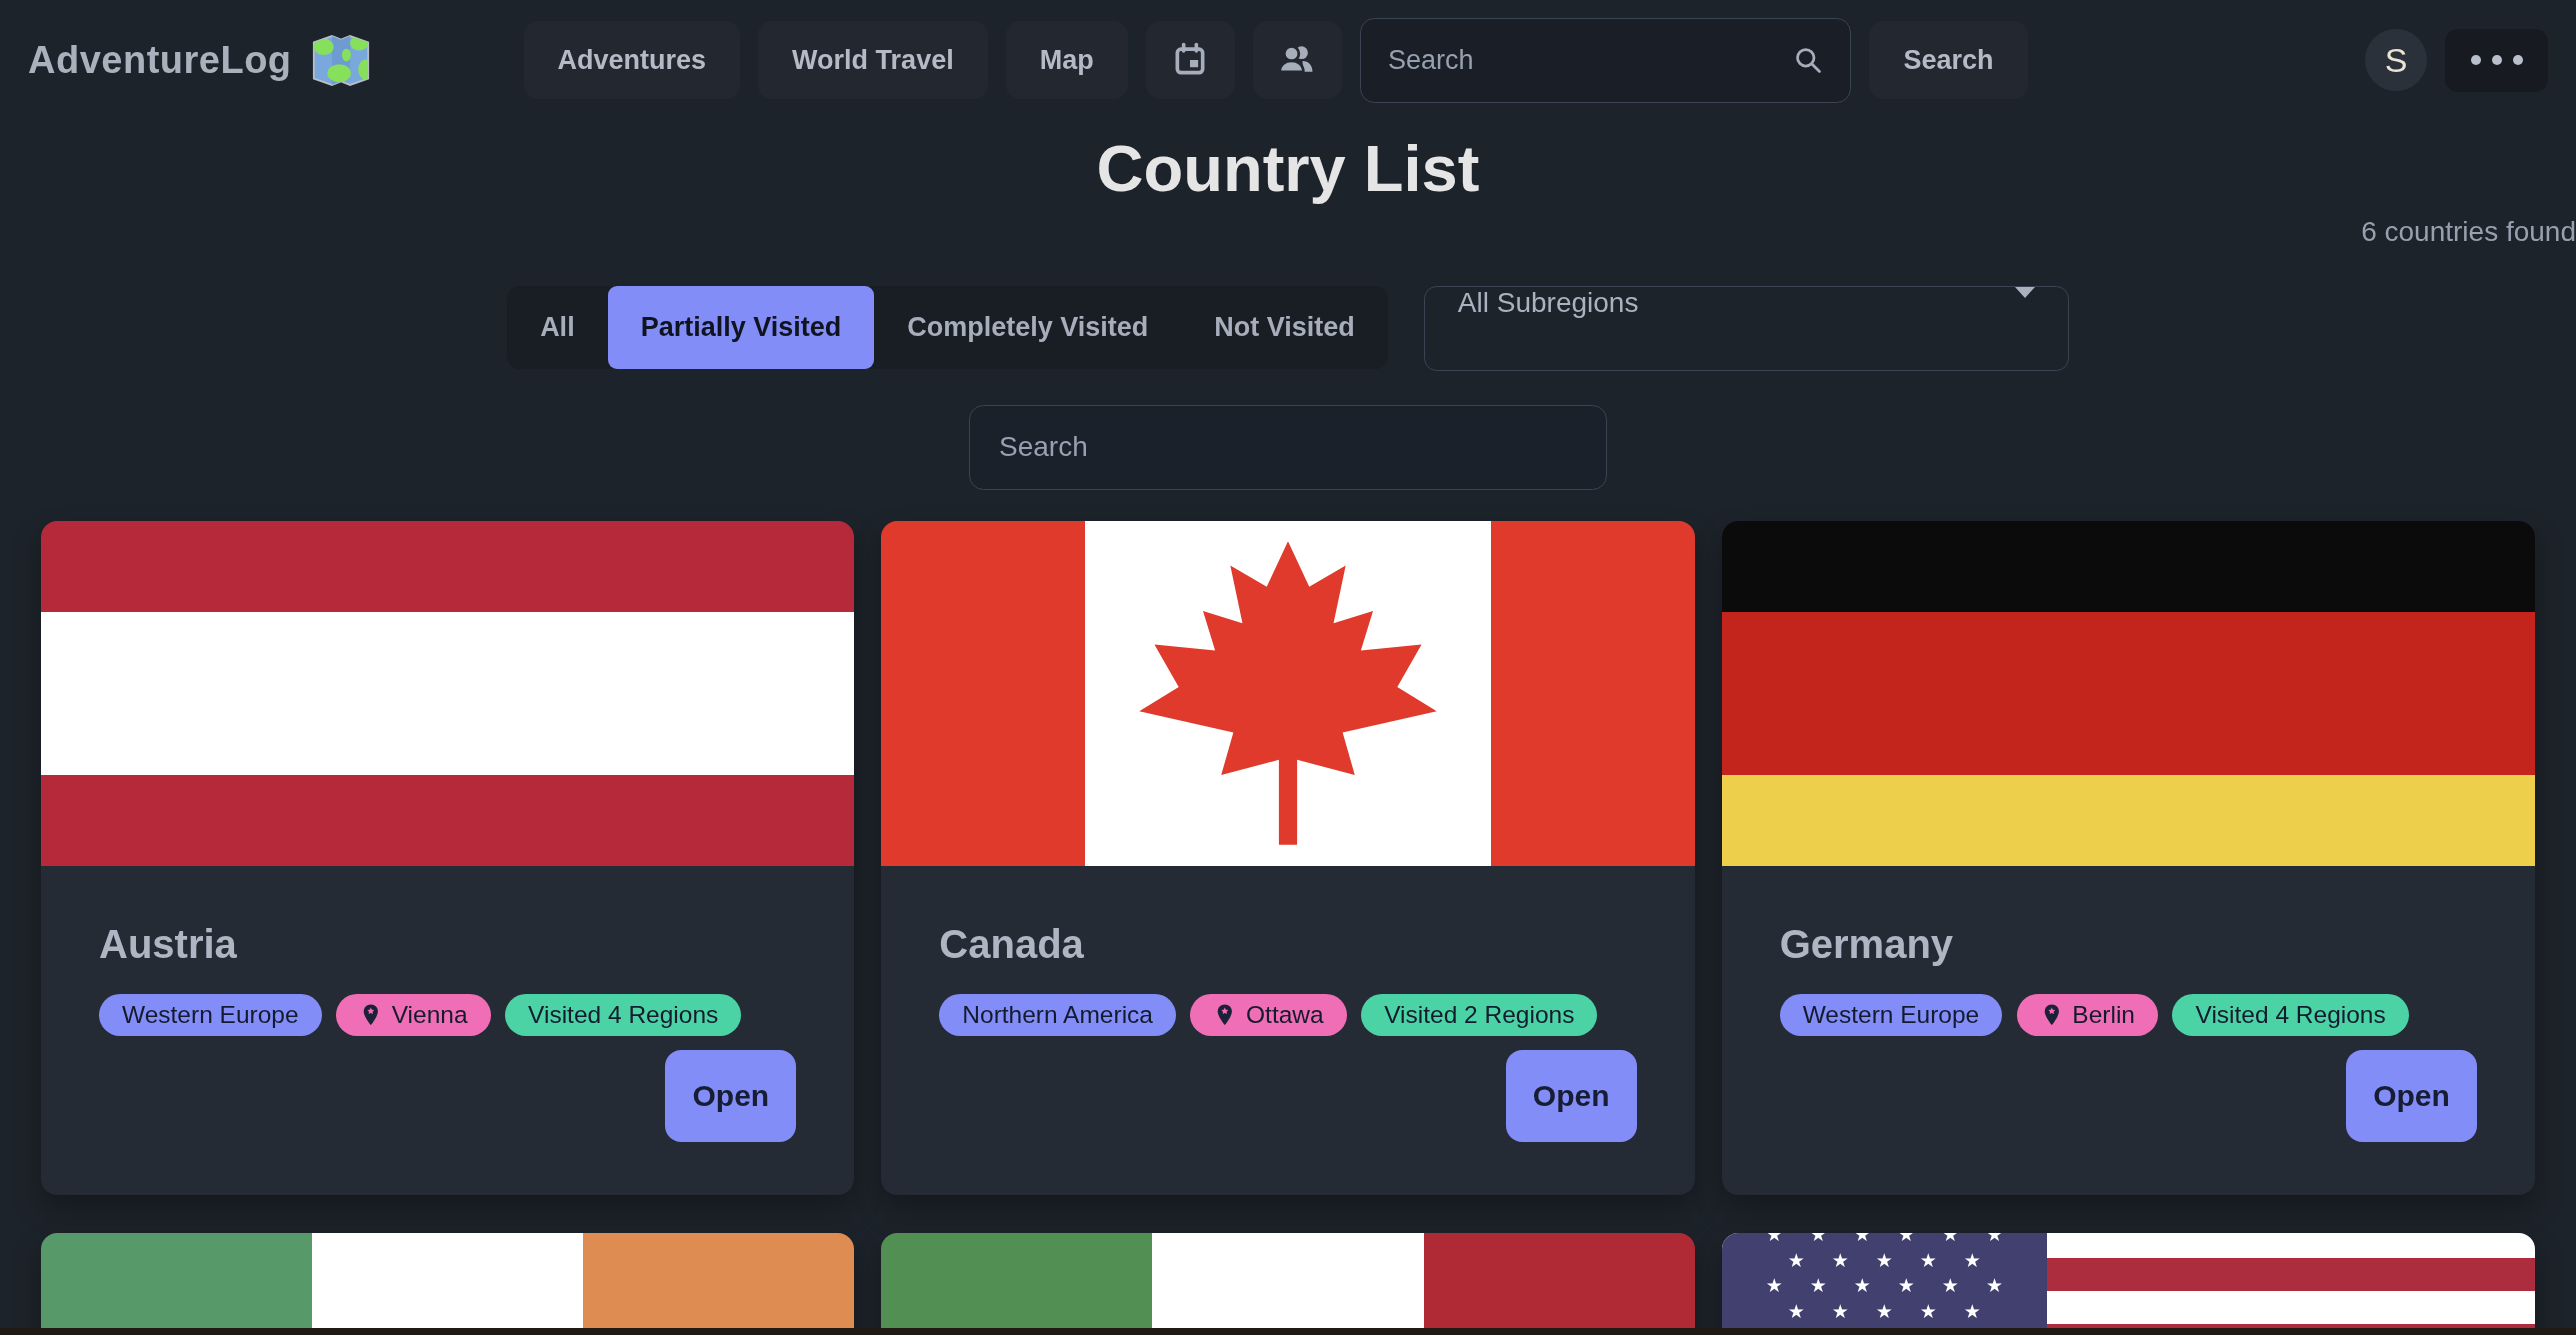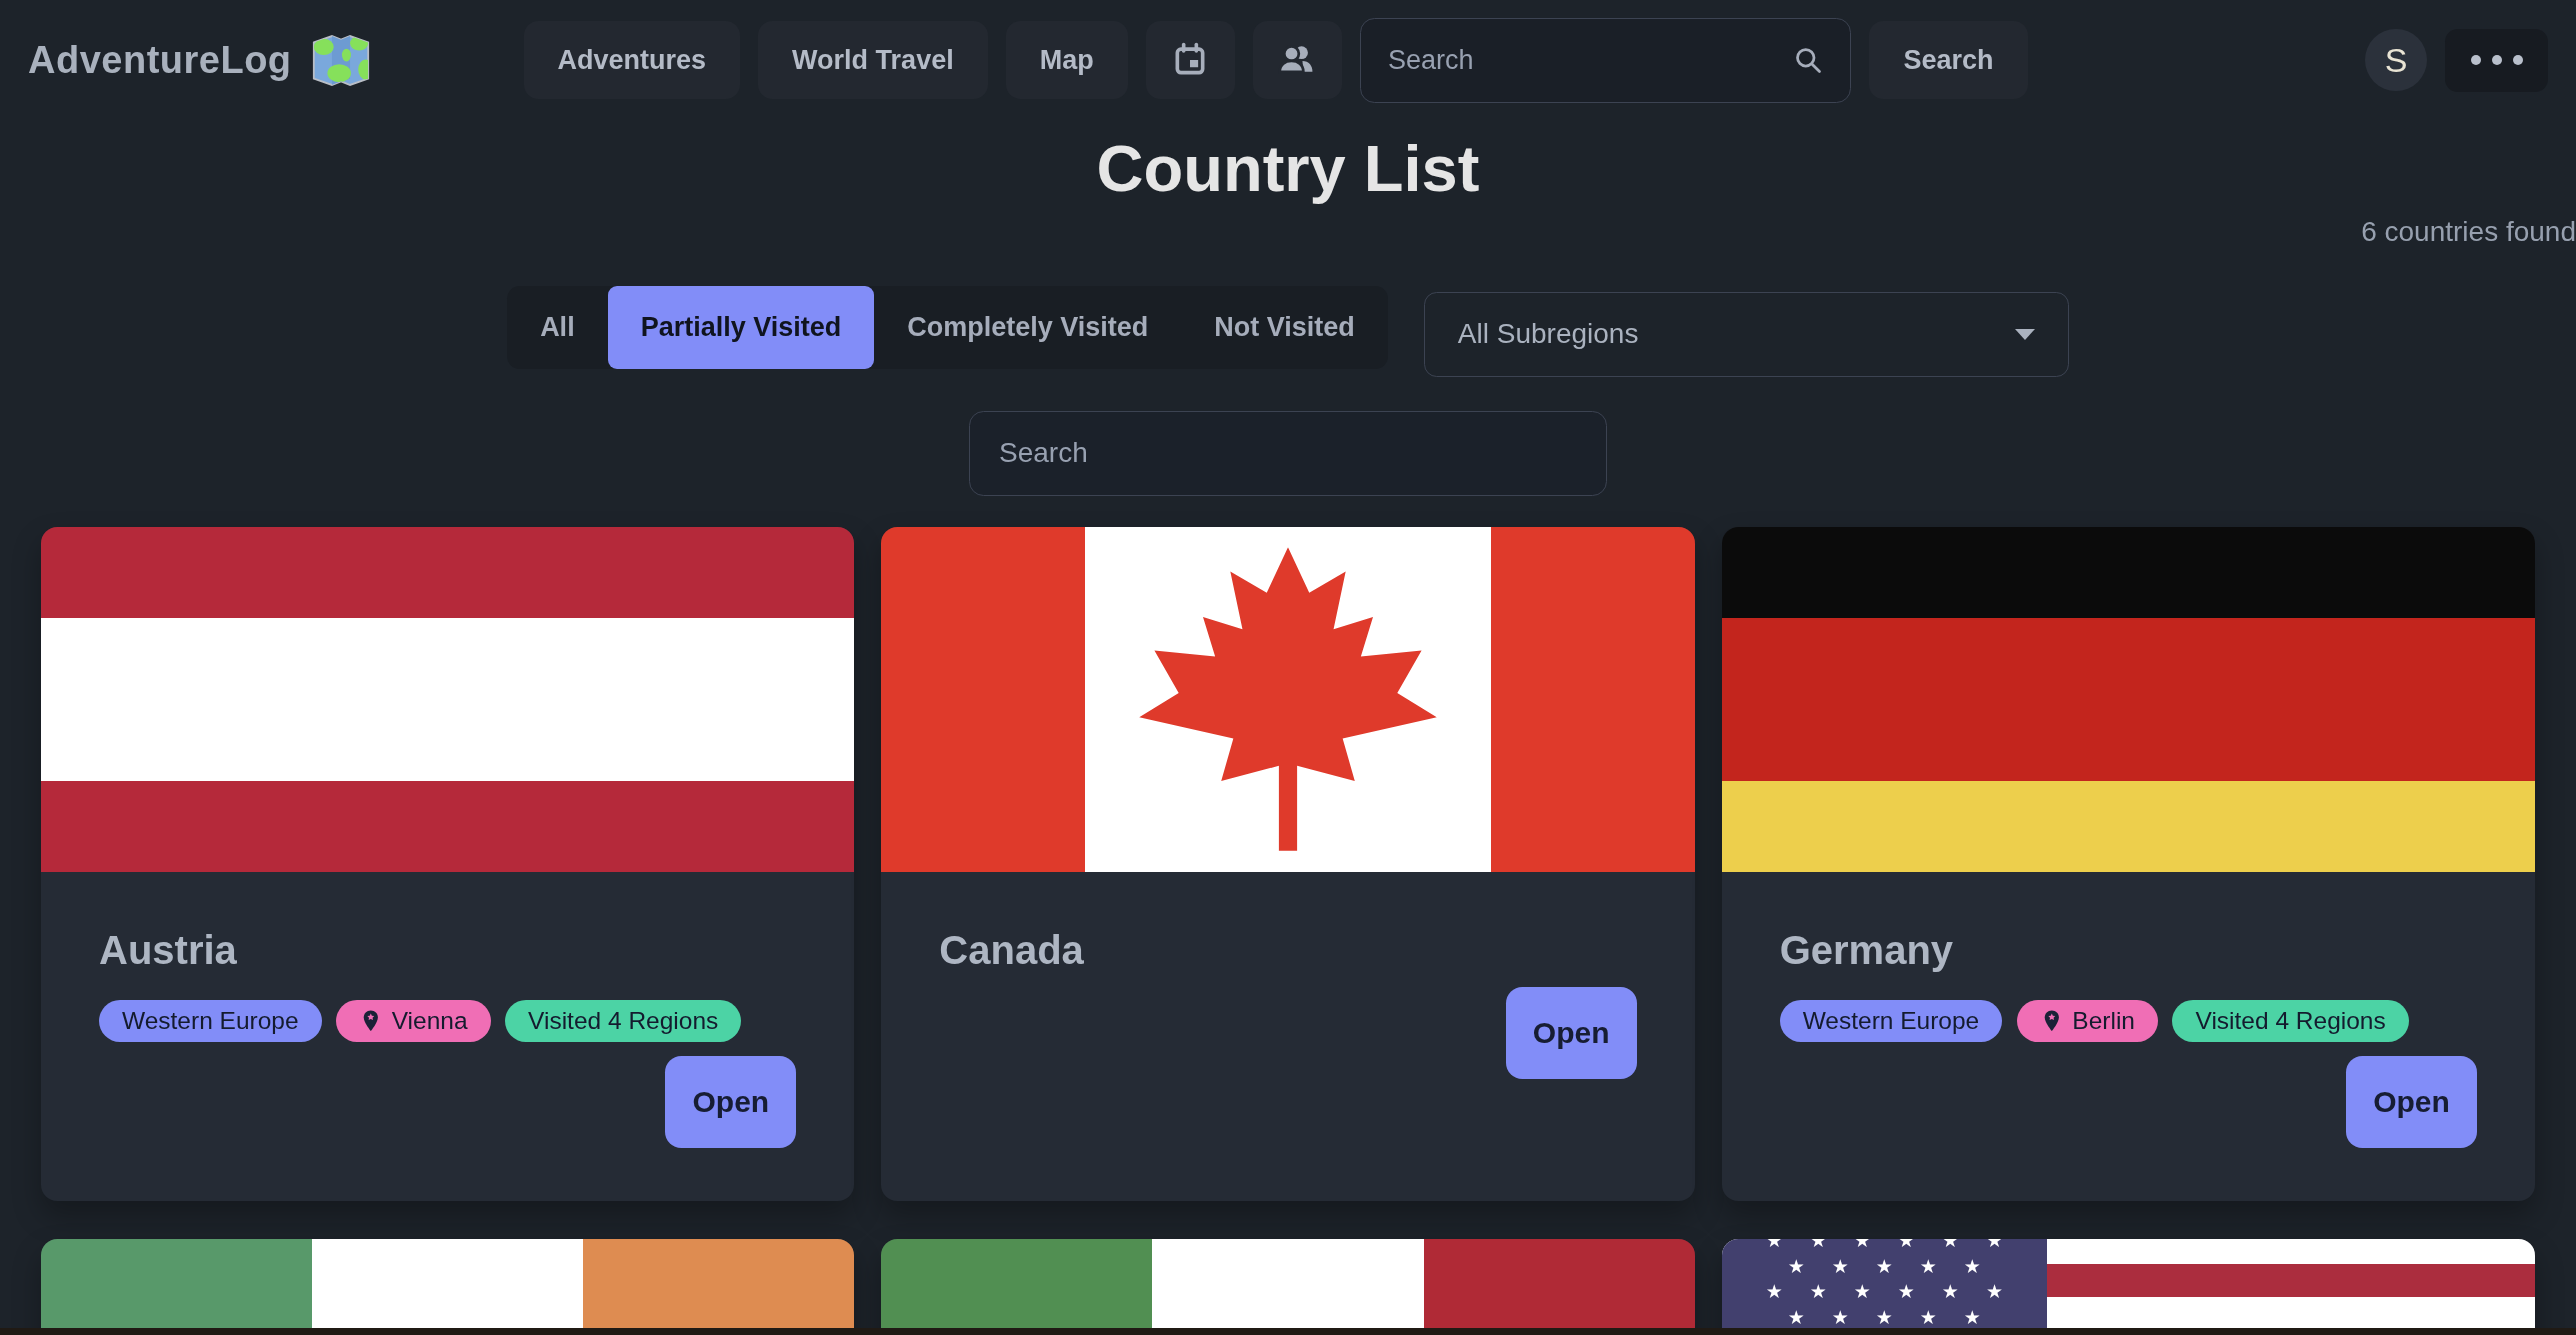--- a/index.html
+++ b/index.html
@@ -30,22 +30,22 @@
   .page-title{margin-top:16.3px;text-align:center;font-size:65px;font-weight:700;color:#e5e5e5;line-height:1;}
   .page-subtitle{margin-top:14.5px;text-align:right;font-size:28px;color:#97a0af;}
 
   
   .filters{display:flex;justify-content:center;align-items:stretch;gap:36px;margin-top:38px;}
   .tabs{display:flex;background:#191e24;border-radius:12.7px;overflow:hidden;height:83px;align-items:stretch;}
   .tab{padding:0 33px;display:flex;align-items:center;font-size:27px;font-weight:700;
        color:#a6adbb;cursor:pointer;white-space:nowrap;}
   .tab.active{background:#828df8;color:#10141f;border-radius:9px;}
   .select{width:577px;height:83px;border:1.8px solid #3c4352;border-radius:12.7px;display:flex;
-          align-items:center;justify-content:space-between;padding:0 33px;color:#aab2bf;
-          font-size:28px;background:#1d232a;cursor:pointer;margin-top:6px;}
+          align-items:flex-start;justify-content:space-between;padding:0 33px;color:#aab2bf;
+          font-size:28px;background:#1d232a;cursor:pointer;}
   .caret{width:0;height:0;border-left:10px solid transparent;border-right:10px solid transparent;
          border-top:11.8px solid #aab2bf;}
 
   
   .page-search{display:flex;justify-content:center;margin-top:34px;}
   .page-search .box{width:582px;height:83px;border:1.8px solid #3c4352;border-radius:14.5px;
                     background:#1b212a;display:flex;align-items:center;padding:0 27px;}
   .page-search input{flex:1;background:transparent;border:none;outline:none;color:#cfd6e1;
                      font-size:28px;font-family:inherit;}
 
@@ -227,20 +227,31 @@
         <div class="band ca-r"></div>
         <div class="band ca-w">
           <svg class="ca-leaf" viewBox="0 0 100 100">
             <path d="M50 0 L57 15 L69 8 L65 27 L78 23 L74 36 L94 34 L86 48 L99 56 L68 63 L72 77 L53 72 L53 100 L47 100 L47 72 L28 77 L32 63 L1 56 L14 48 L6 34 L26 36 L22 23 L35 27 L31 8 L43 15 Z" fill="#df3a2b"></path>
           </svg>
         </div>
         <div class="band ca-r"></div>
       </div>
       <div class="card-body">
         <div class="card-title">Canada</div>
+        <div class="badges">
+          <span class="badge region">Northern America</span>
+          <span class="badge capital">
+            <svg width="23.6" height="23.6" viewBox="0 0 24 24">
+              <path d="M12 1.5 C7.8 1.5 4.8 4.6 4.8 8.7 c0 5.2 7.2 13.8 7.2 13.8 s7.2-8.6 7.2-13.8 c0-4.1-3-7.2-7.2-7.2 Z" fill="#1b2137"></path>
+              <path d="M12 4.6 l1.1 2.2 2.4.4 -1.7 1.7 .4 2.4 -2.2-1.1 -2.2 1.1 .4-2.4 -1.7-1.7 2.4-.4 Z" fill="#f06eb5"></path>
+            </svg>
+            <span>Ottawa</span>
+          </span>
+          <span class="badge visited">Visited 2 Regions</span>
+        </div>
         <div class="card-actions">
           <button class="open-btn">Open</button>
         </div>
       </div>
     </div>
 
     <div class="card">
       <div class="flag rows">
         <div class="band de-b"></div>
         <div class="band de-r"></div>

